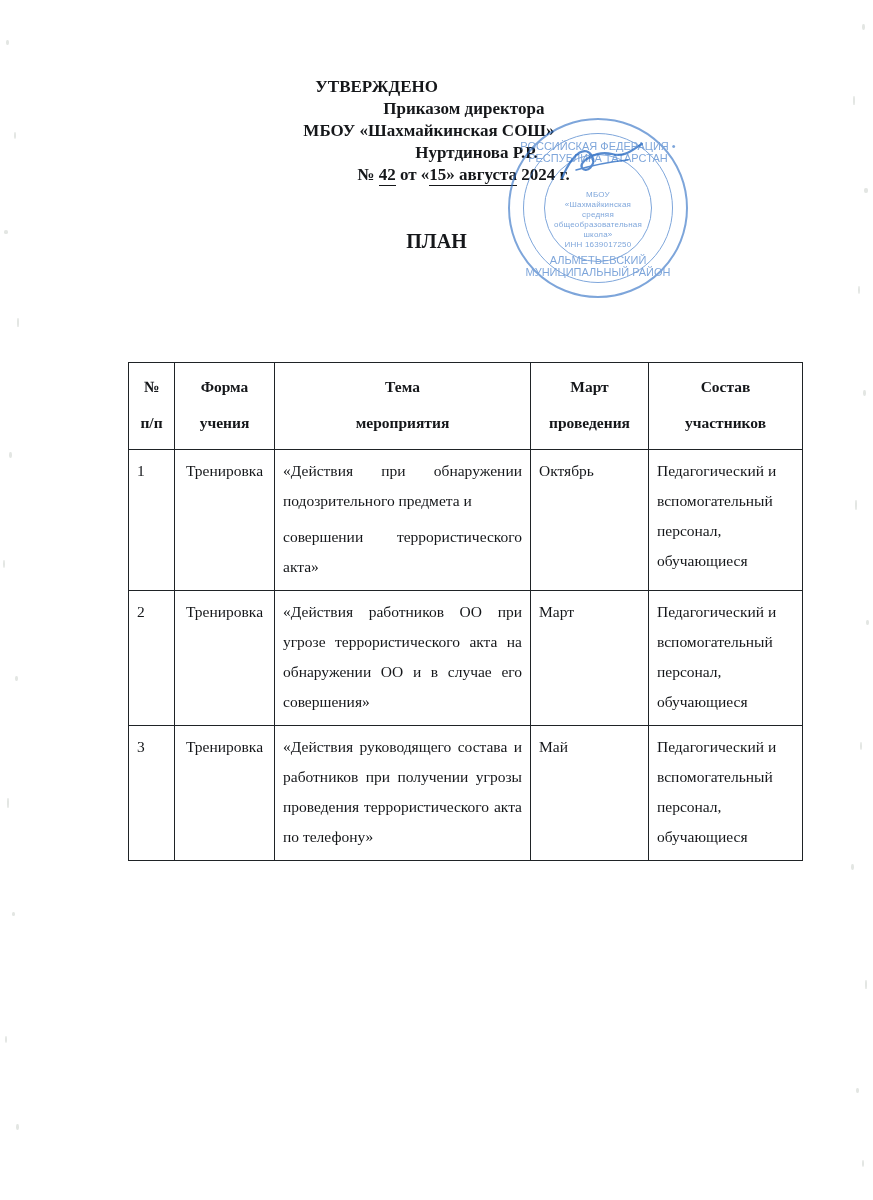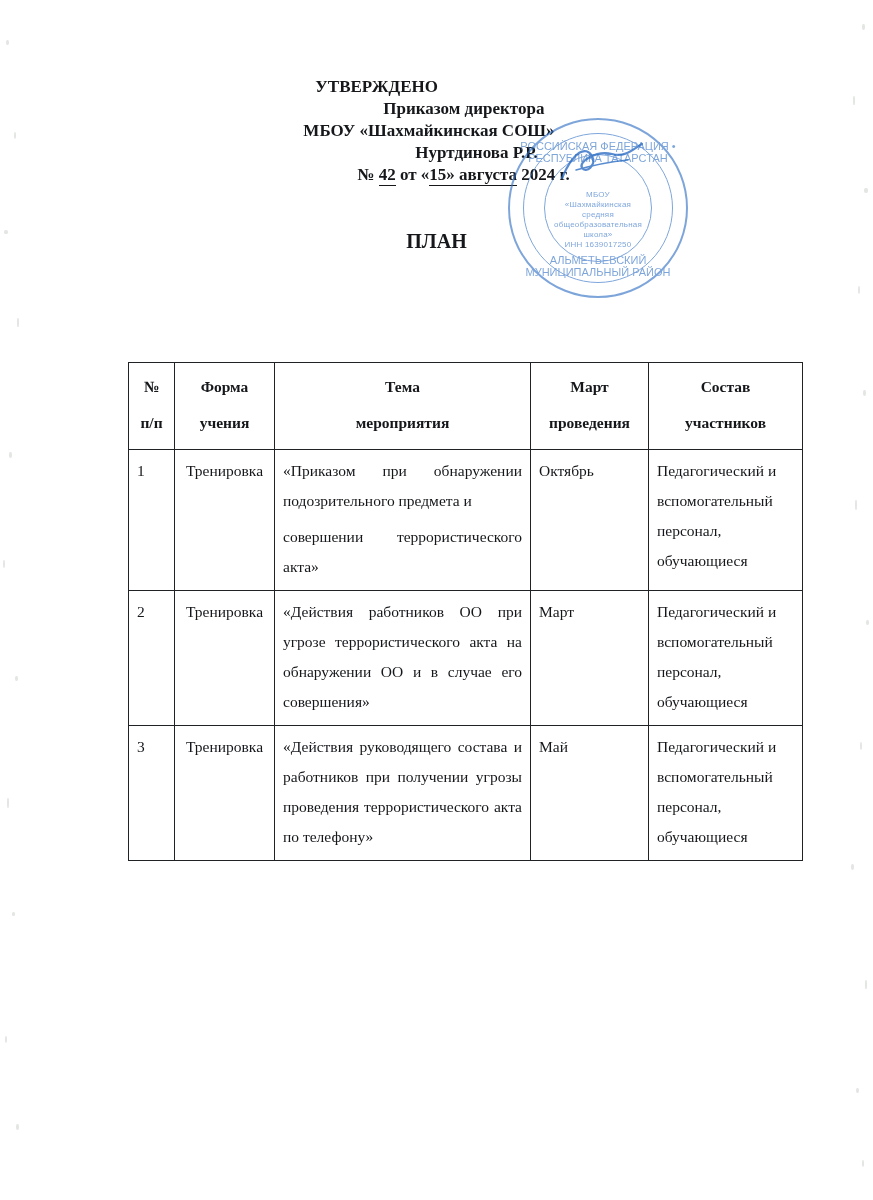--- a/index.html
+++ b/index.html
@@ -284,21 +284,21 @@
           <div>Состав</div>
           <div>участников</div>
         </th>
       </tr>
     </thead>
     <tbody>
       <tr>
         <td class="num">1</td>
         <td class="form">Тренировка</td>
         <td class="topic">
-          <span>«Приказом при обнаружении подозрительного предмета и</span>
+          <span>«Действия при обнаружении подозрительного предмета и</span>
           <span class="gap"></span>
           <span>совершении террористического акта»</span>
         </td>
         <td class="term">Октябрь</td>
         <td class="part">
           <span>Педагогический и</span>
           <span>вспомогательный</span>
           <span>персонал,</span>
           <span>обучающиеся</span>
         </td>

